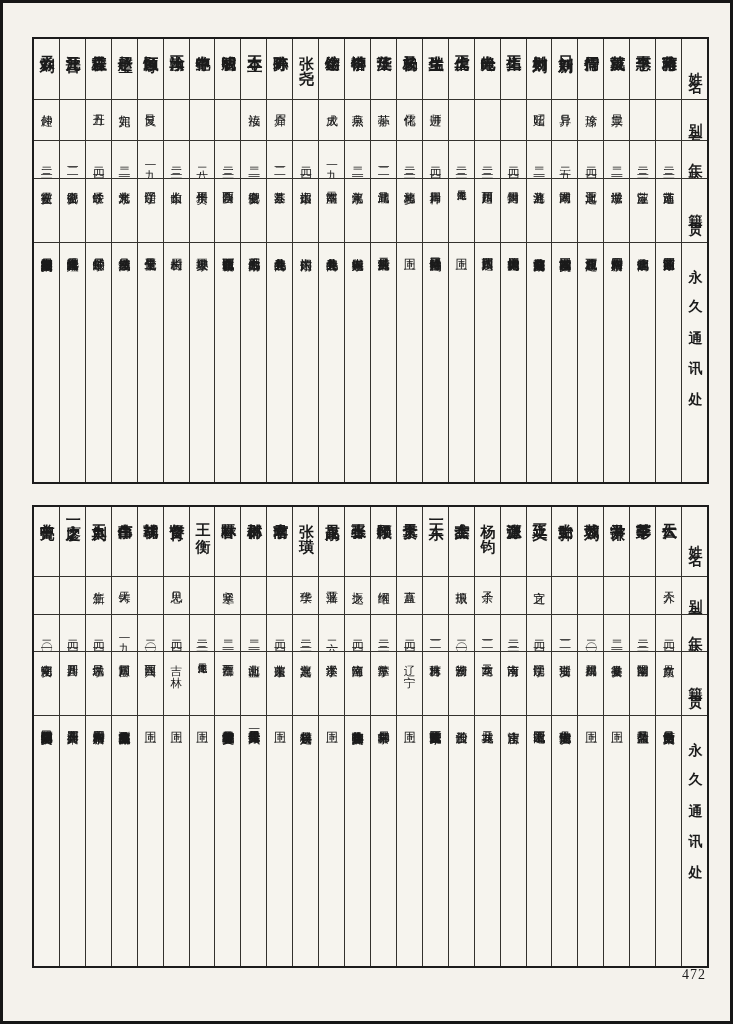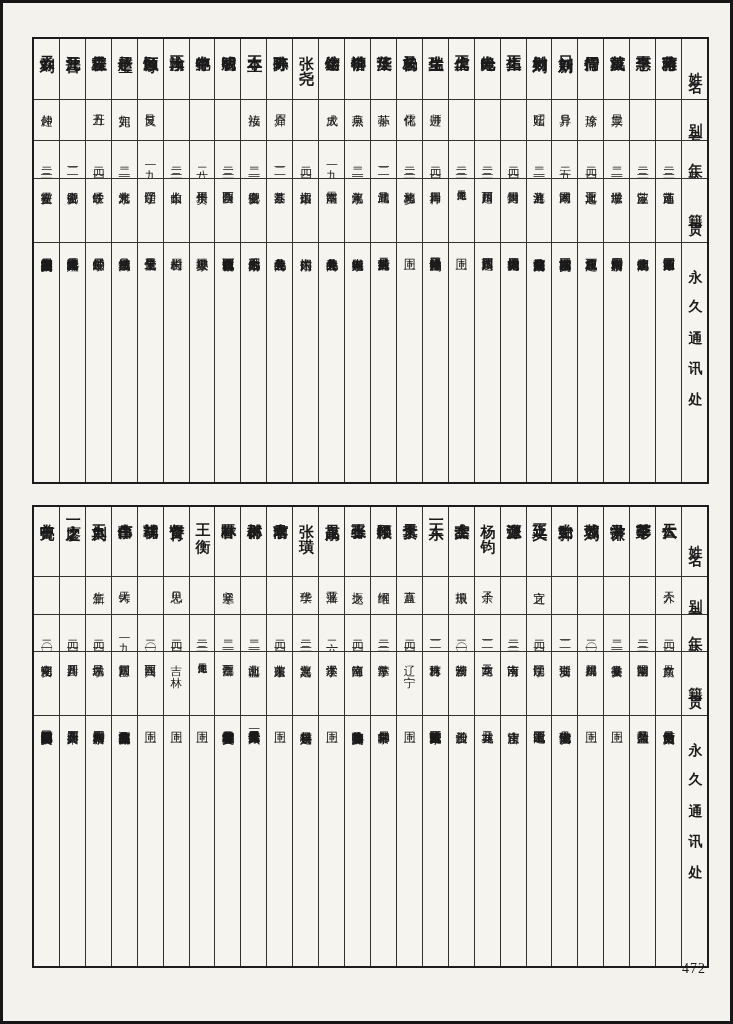--- a/index.html
+++ b/index.html
@@ -33,21 +33,21 @@
   .c-age>div{letter-spacing:2px;}
   .c-origin{align-items:flex-start;padding-top:4px;font-size:11.5px;}
   .c-origin.wrap2>div{font-size:9.5px;max-height:34px;line-height:1.15;}
   .c-addr{align-items:flex-start;padding-top:6px;font-size:12px;}
   
   .hdr .cell{font-weight:bold;font-size:14px;}
   .hdr .c-name,.hdr .c-alias,.hdr .c-age,.hdr .c-origin{align-items:center;padding-top:0;}
   .hdr .cell>div{letter-spacing:0.55em;}
   .hdr .c-addr{align-items:flex-start;padding-top:14px;}
   .hdr .c-addr>div{letter-spacing:2.2em;}
-  .pageno{position:absolute;right:24px;bottom:44px;font-size:14px;letter-spacing:1px;}
+  .pageno{position:absolute;right:24px;bottom:38px;font-size:14px;letter-spacing:1px;}
 </style>
 </head>
 <body>
 
 <div class="page">
 
   <div class="table t1" id="table-0">
     <div class="col hdr">
       <div class="cell c-name">
           <div>姓名</div>

